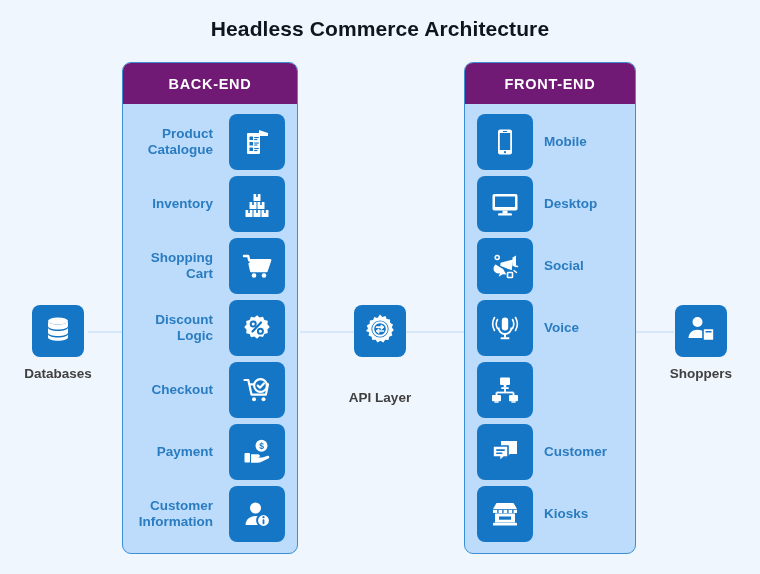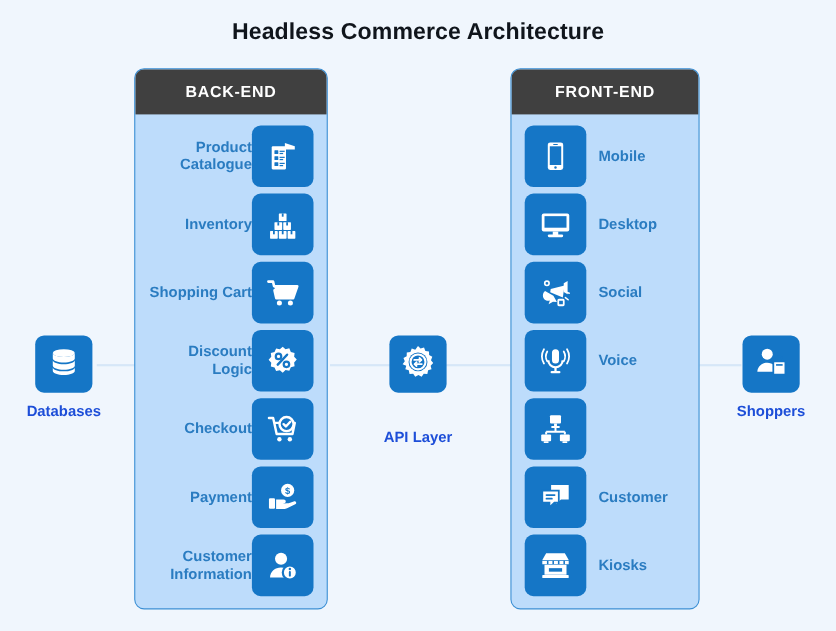--- a/index.html
+++ b/index.html
@@ -52,21 +52,21 @@
     border-radius: 9px;
     background: #bddcfb;
     border: 1px solid #3b8fd4;
     overflow: hidden;
   }
   #panel-backend  { left: 122px; top: 62px; width: 176px; height: 492px; }
   #panel-frontend { left: 464px; top: 62px; width: 172px; height: 492px; }
 
   .panel-header {
     height: 41px;
-    background: #404040;
+    background: #701a75;
     display: flex;
     align-items: center;
     justify-content: center;
     color: #ffffff;
     font-size: 14.5px;
     font-weight: bold;
     letter-spacing: 0.7px;
   }
 
   .panel-body {
@@ -86,21 +86,21 @@
 
   .row-label {
     font-size: 13.5px;
     font-weight: bold;
     color: #2a7cc1;
     line-height: 1.18;
   }
   .backend .row-label {
     flex: 1;
     text-align: right;
-    padding-right: 0;
+    padding-right: 16px;
   }
   .frontend .row-label {
     padding-left: 11px;
   }
 
   .tile {
     width: 56px;
     height: 56px;
     min-width: 56px;
     border-radius: 8px;
@@ -129,21 +129,21 @@
     border-radius: 8px;
     background: #1576c6;
     display: flex;
     align-items: center;
     justify-content: center;
   }
   .side-label {
     margin-top: 9px;
     font-size: 13.5px;
     font-weight: bold;
-    color: #1d4ed8;
+    color: #404040;
     text-align: center;
     white-space: nowrap;
   }
 </style>
 </head>
 <body>
 
 <div id="canvas">
 
   <div id="page-title">Headless Commerce Architecture</div>

